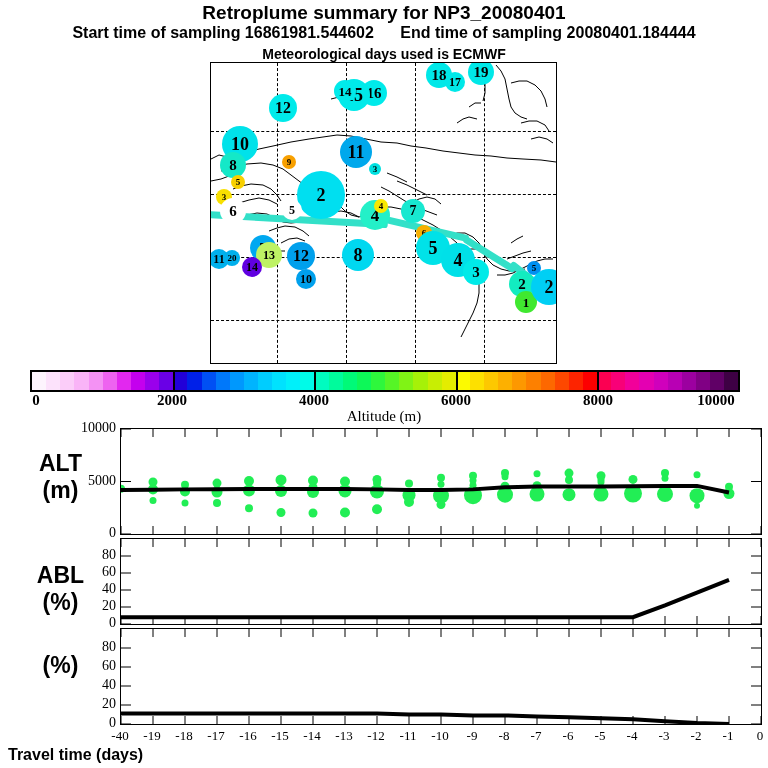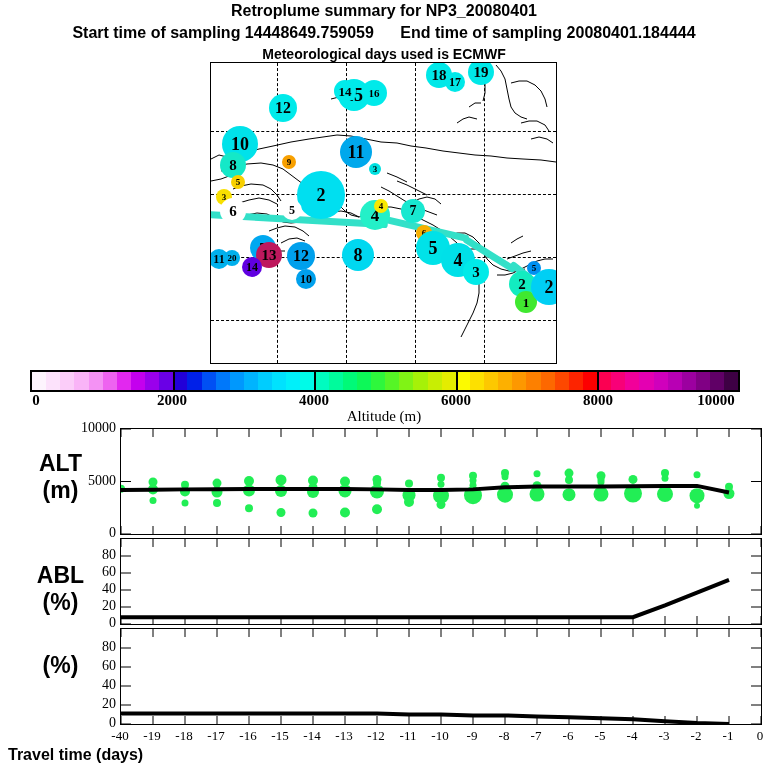--- a/index.html
+++ b/index.html
@@ -1,20 +1,20 @@
 <!DOCTYPE html>
 <html><head>
 <meta charset="utf-8">
 <style>
   html,body{margin:0;padding:0;background:#ffffff;}
   body{width:768px;height:768px;position:relative;overflow:hidden;
        font-family:"Liberation Sans",sans-serif;color:#000;}
   .abs{position:absolute;}
   .ttl{width:768px;text-align:center;font-weight:bold;color:#000;}
-  #title-main{top:2px;left:0;font-size:16px;text-align:center;}
+  #title-main{top:2px;left:0;font-size:19px;text-align:center;}
   #title-times{top:24px;left:0;font-size:16px;}
   #title-met{top:46px;left:0;font-size:14px;}
   #time-start{display:inline-block;}
   #time-end{display:inline-block;margin-left:22px;}
 
   
   #map-panel{left:210px;top:62px;width:345px;height:300px;
              border:1px solid #000;background:#fff;overflow:hidden;}
   #map-clip{position:absolute;inset:0;overflow:hidden;}
   .gridline{position:absolute;background:transparent;}
@@ -54,21 +54,21 @@
   .xtk{position:absolute;font-size:13px;font-family:"Liberation Serif",serif;
        transform:translateX(-50%);white-space:nowrap;}
   #xaxis-title{left:0;top:746px;width:768px;text-align:left;
                font-weight:bold;font-size:16px;padding-left:8px;}
 </style>
 </head>
 <body>
 
 <div class="abs ttl" id="title-main">Retroplume summary for NP3_20080401</div>
 <div class="abs ttl" id="title-times">
-  <span id="time-start">Start time of sampling 14448649.759059</span>
+  <span id="time-start">Start time of sampling 16861981.544602</span>
   <span id="time-end">End time of sampling 20080401.184444</span>
 </div>
 <div class="abs ttl" id="title-met">Meteorological days used is ECMWF</div>
 
 <div class="abs" id="map-panel">
   <div id="map-clip">
     <svg id="coast-svg" width="345" height="300">
       <g fill="none" stroke="#000" stroke-width="1">
         <path d="M0 96 L8 92 L20 95 L34 90 L48 86 L62 83 L80 79 L98 76 L112 74 L126 72 L140 73 L155 76 L170 79 L186 80 L200 83 L215 85 L232 88 L248 90 L264 92 L280 93 L296 95 L312 96 L330 97 L345 99"></path>
         <path d="M10 108 L22 104 L36 101 L50 100 L62 102 L72 106 L80 112 L88 118 L96 124 L104 128 L112 131"></path>
@@ -118,21 +118,21 @@
     <div id="blob-layer">
         <div class="blob" style="left: 270px; top: 9px; width: 26px; height: 26px; background: rgb(0, 232, 232); font-size: 15px;">
           <span>19</span>
         </div>
         <div class="blob" style="left: 228px; top: 12px; width: 26px; height: 26px; background: rgb(0, 232, 232); font-size: 15px;">
           <span>18</span>
         </div>
         <div class="blob" style="left: 244px; top: 19px; width: 20px; height: 20px; background: rgb(0, 232, 232); font-size: 12px;">
           <span>17</span>
         </div>
-        <div class="blob" style="left: 163px; top: 30px; width: 26px; height: 26px; background: rgb(0, 234, 234); font-size: 11px;">
+        <div class="blob" style="left: 163px; top: 30px; width: 26px; height: 26px; background: rgb(0, 234, 234); font-size: 15px;">
           <span>16</span>
         </div>
         <div class="blob" style="left: 143px; top: 32px; width: 32px; height: 32px; background: rgb(0, 234, 234); font-size: 18px;">
           <span>15</span>
         </div>
         <div class="blob" style="left: 134px; top: 28px; width: 22px; height: 22px; background: rgb(0, 234, 234); font-size: 13px;">
           <span>14</span>
         </div>
         <div class="blob" style="left: 72px; top: 45px; width: 28px; height: 28px; background: rgb(0, 234, 234); font-size: 16px;">
           <span>12</span>
@@ -169,21 +169,21 @@
         </div>
         <div class="blob" style="left: 164px; top: 152px; width: 30px; height: 30px; background: rgb(36, 240, 200); font-size: 17px;">
           <span>4</span>
         </div>
         <div class="blob" style="left: 170px; top: 143px; width: 14px; height: 14px; background: rgb(248, 232, 0); font-size: 9px;">
           <span>4</span>
         </div>
         <div class="blob" style="left: 52px; top: 185px; width: 26px; height: 26px; background: rgb(0, 168, 240); font-size: 15px;">
           <span>7</span>
         </div>
-        <div class="blob" style="left: 58px; top: 192px; width: 26px; height: 26px; background: #be185d; font-size: 15px;">
+        <div class="blob" style="left: 58px; top: 192px; width: 26px; height: 26px; background: #bef264; font-size: 12px;">
           <span>13</span>
         </div>
         <div class="blob" style="left: 41px; top: 204px; width: 20px; height: 20px; background: rgb(96, 0, 224); font-size: 12px;">
           <span>14</span>
         </div>
         <div class="blob" style="left: 90px; top: 193px; width: 28px; height: 28px; background: rgb(0, 160, 236); font-size: 16px;">
           <span>12</span>
         </div>
         <div class="blob" style="left: 8px; top: 196px; width: 20px; height: 20px; background: rgb(0, 176, 236); font-size: 12px;">
           <span>11</span>

